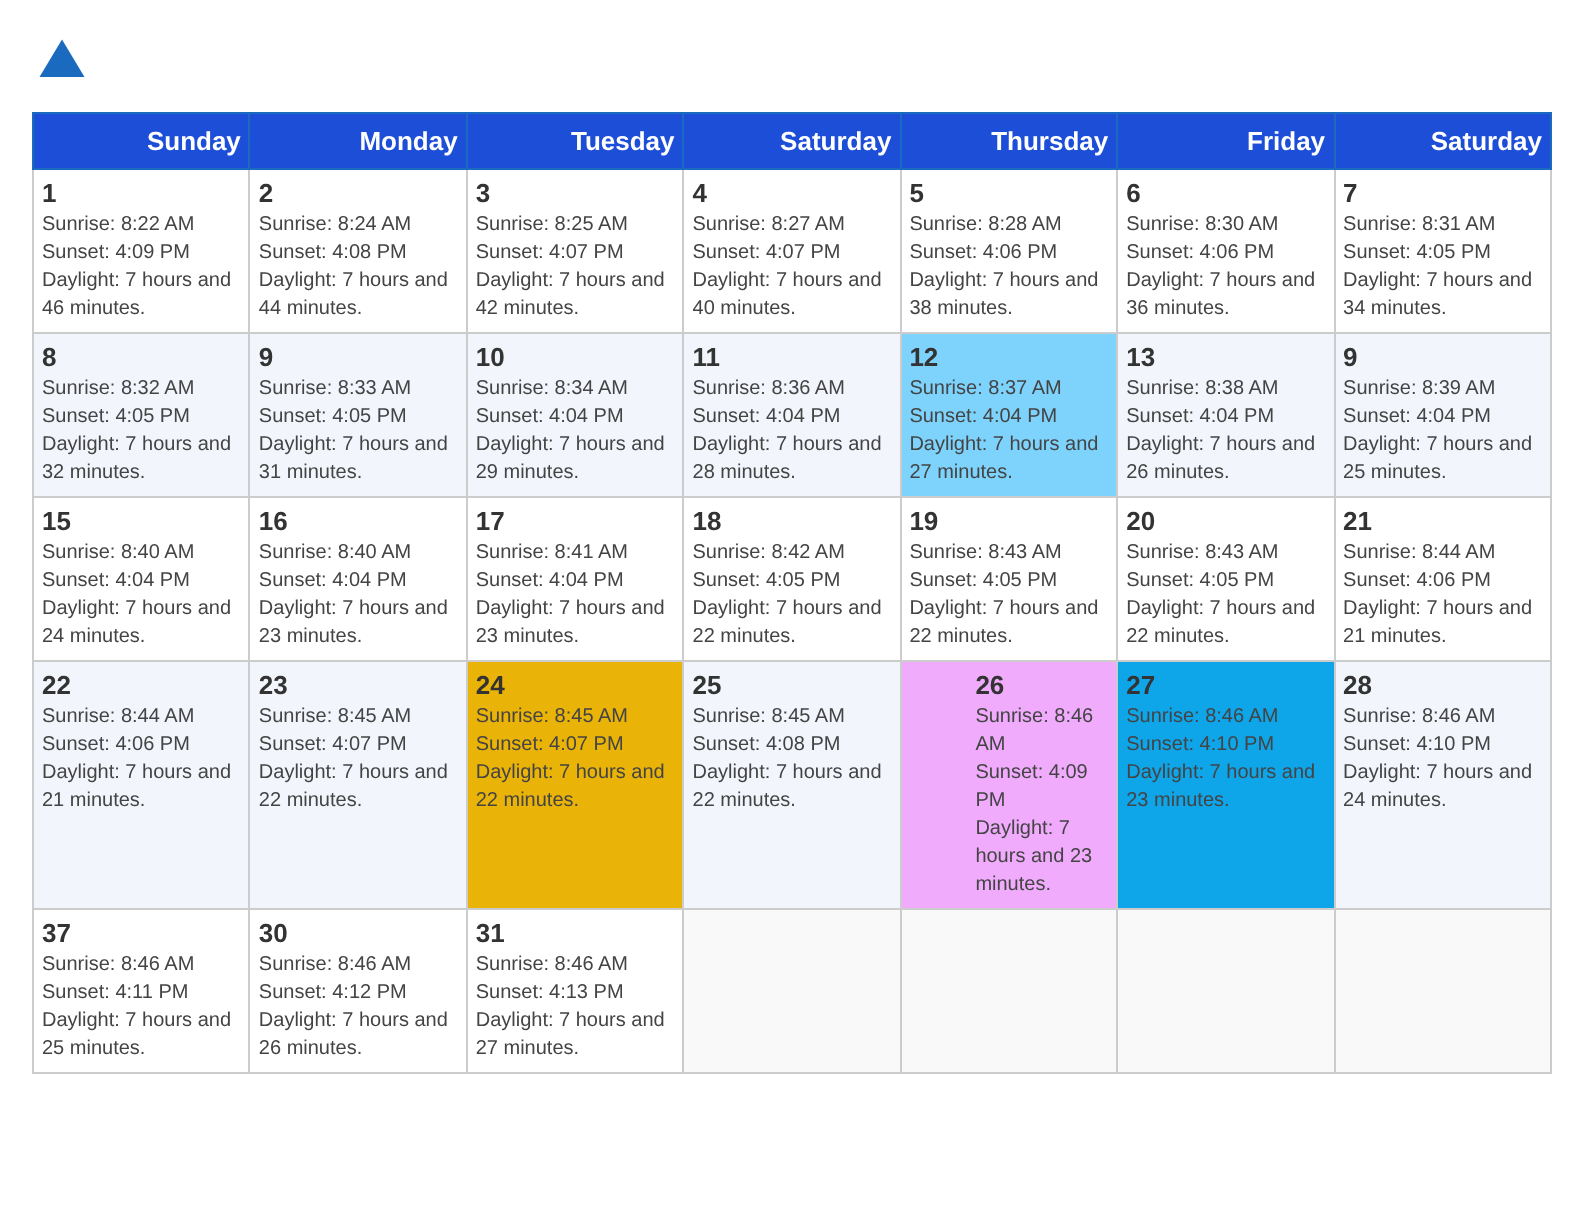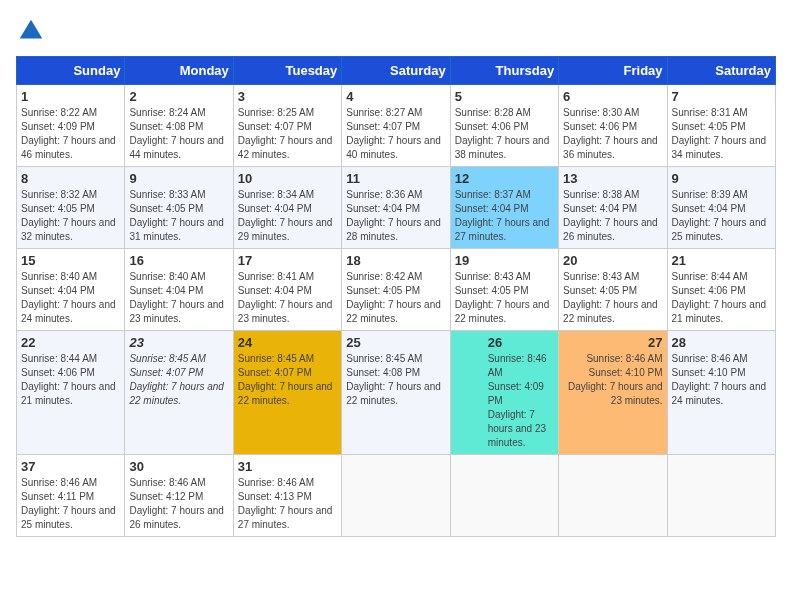--- a/index.html
+++ b/index.html
@@ -301,21 +301,21 @@
       </tr>
       <tr style="background: rgb(242, 246, 252);">
         <td style="background: rgb(242, 246, 252);">
         <span class="day-num">22</span>
         <div class="day-info">
           Sunrise: 8:44 AM<br>
           Sunset: 4:06 PM<br>
           Daylight: 7 hours and 21 minutes.
         </div>
       </td>
-        <td style="background: rgb(242, 246, 252); font-style: italic;">
+        <td style="background: rgb(242, 246, 252);">
         <span class="day-num">23</span>
         <div class="day-info">
           Sunrise: 8:45 AM<br>
           Sunset: 4:07 PM<br>
           Daylight: 7 hours and 22 minutes.
         </div>
       </td>
         <td style="background: #eab308;">
         <span class="day-num">24</span>
         <div class="day-info">
@@ -325,29 +325,29 @@
         </div>
       </td>
         <td style="background: rgb(242, 246, 252);">
         <span class="day-num">25</span>
         <div class="day-info">
           Sunrise: 8:45 AM<br>
           Sunset: 4:08 PM<br>
           Daylight: 7 hours and 22 minutes.
         </div>
       </td>
-        <td style="background: #5eead4; padding-left: 37px;">
+        <td style="background: #f0abfc; padding-left: 37px;">
         <span class="day-num">26</span>
         <div class="day-info">
           Sunrise: 8:46 AM<br>
           Sunset: 4:09 PM<br>
           Daylight: 7 hours and 23 minutes.
         </div>
       </td>
-        <td style="background: #fdba74; text-align: right;">
+        <td style="background: #0ea5e9;">
         <span class="day-num">27</span>
         <div class="day-info">
           Sunrise: 8:46 AM<br>
           Sunset: 4:10 PM<br>
           Daylight: 7 hours and 23 minutes.
         </div>
       </td>
         <td style="background: rgb(242, 246, 252);">
         <span class="day-num">28</span>
         <div class="day-info">

